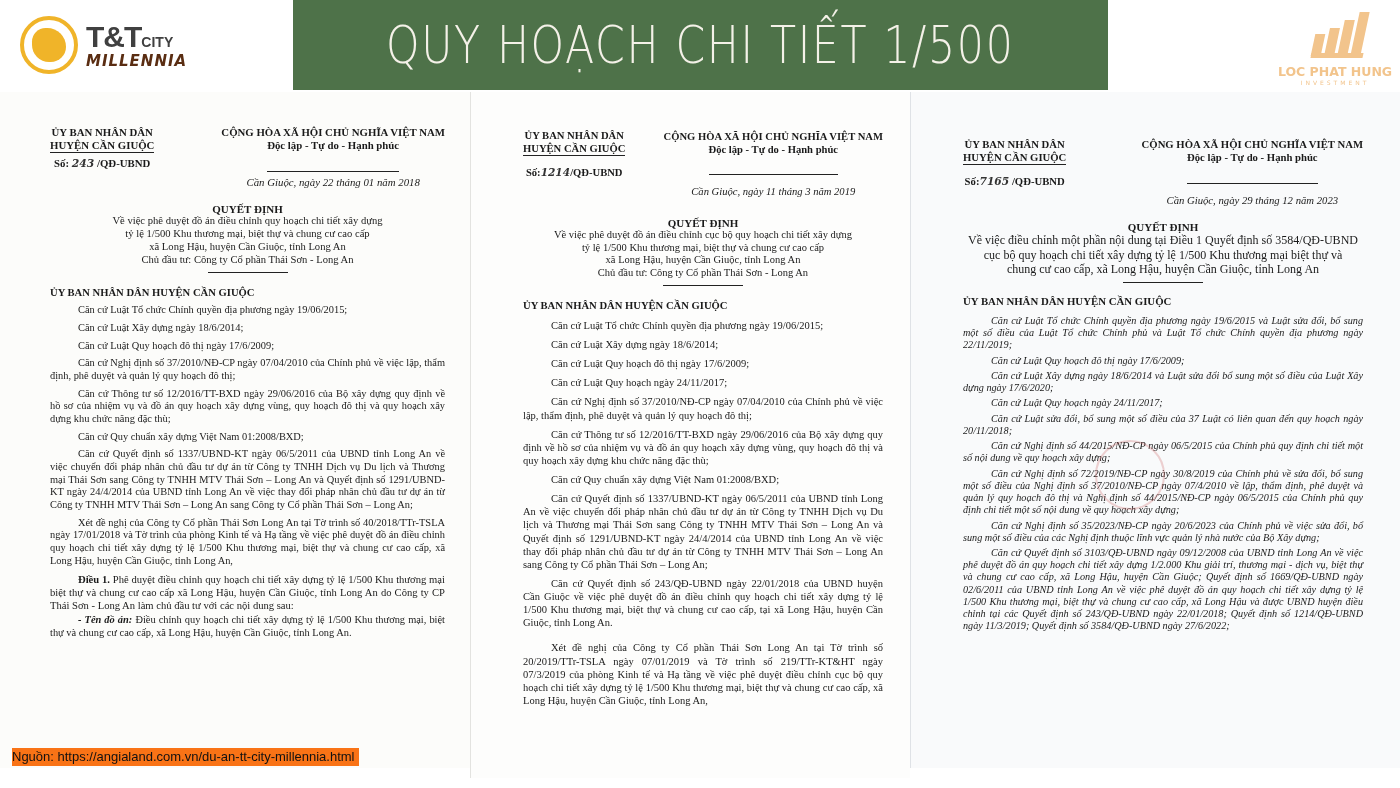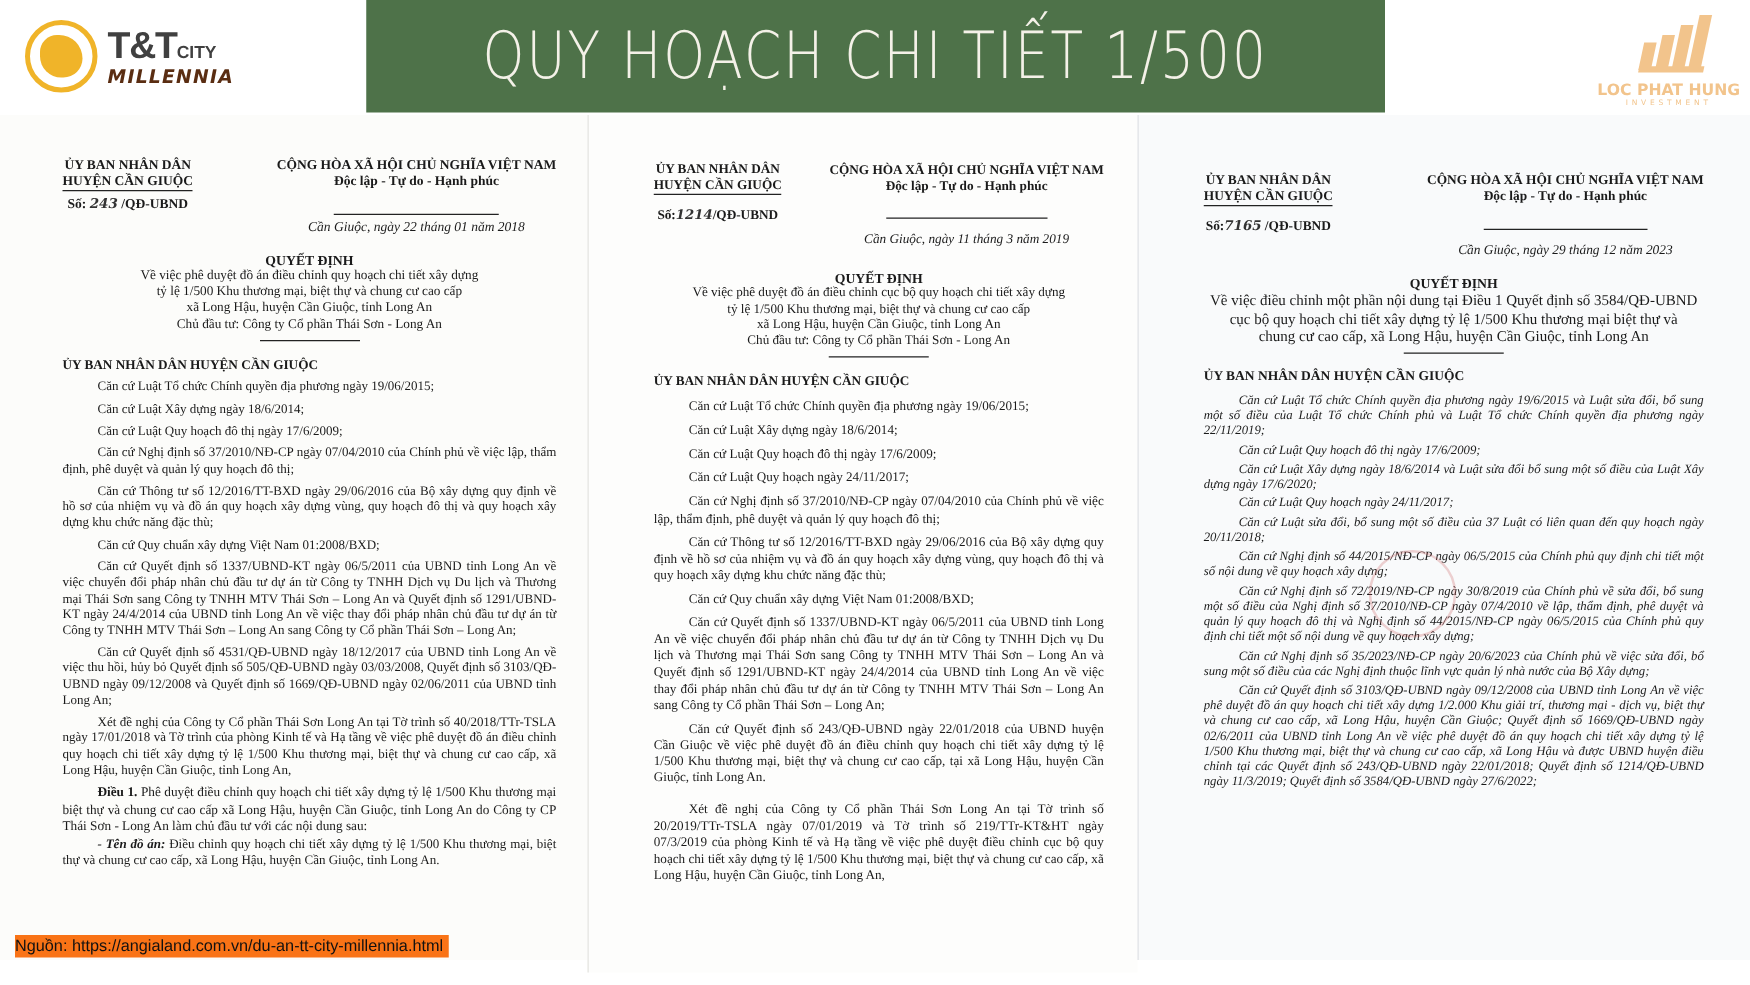--- a/index.html
+++ b/index.html
@@ -133,21 +133,20 @@
     </div>
     <div class="rule"></div>
     <div class="authority">ỦY BAN NHÂN DÂN HUYỆN CẦN GIUỘC</div>
     <p class="para">Căn cứ Luật Tổ chức Chính quyền địa phương ngày 19/06/2015;</p>
     <p class="para">Căn cứ Luật Xây dựng ngày 18/6/2014;</p>
     <p class="para">Căn cứ Luật Quy hoạch đô thị ngày 17/6/2009;</p>
     <p class="para">Căn cứ Nghị định số 37/2010/NĐ-CP ngày 07/04/2010 của Chính phủ về việc lập, thẩm định, phê duyệt và quản lý quy hoạch đô thị;</p>
     <p class="para">Căn cứ Thông tư số 12/2016/TT-BXD ngày 29/06/2016 của Bộ xây dựng quy định về hồ sơ của nhiệm vụ và đồ án quy hoạch xây dựng vùng, quy hoạch đô thị và quy hoạch xây dựng khu chức năng đặc thù;</p>
     <p class="para">Căn cứ Quy chuẩn xây dựng Việt Nam 01:2008/BXD;</p>
     <p class="para">Căn cứ Quyết định số 1337/UBND-KT ngày 06/5/2011 của UBND tỉnh Long An về việc chuyển đổi pháp nhân chủ đầu tư dự án từ Công ty TNHH Dịch vụ Du lịch và Thương mại Thái Sơn sang Công ty TNHH MTV Thái Sơn – Long An và Quyết định số 1291/UBND-KT ngày 24/4/2014 của UBND tỉnh Long An về việc thay đổi pháp nhân chủ đầu tư dự án từ Công ty TNHH MTV Thái Sơn – Long An sang Công ty Cổ phần Thái Sơn – Long An;</p>
-    <p class="para">Căn cứ Quyết định số 4531/QĐ-UBND ngày 18/12/2017 của UBND tỉnh Long An về việc thu hồi, hủy bỏ Quyết định số 505/QĐ-UBND ngày 03/03/2008, Quyết định số 3103/QĐ-UBND ngày 09/12/2008 và Quyết định số 1669/QĐ-UBND ngày 02/06/2011 của UBND tỉnh Long An;</p>
     <p class="para">Xét đề nghị của Công ty Cổ phần Thái Sơn Long An tại Tờ trình số 40/2018/TTr-TSLA ngày 17/01/2018 và Tờ trình của phòng Kinh tế và Hạ tầng về việc phê duyệt đồ án điều chỉnh quy hoạch chi tiết xây dựng tỷ lệ 1/500 Khu thương mại, biệt thự và chung cư cao cấp, xã Long Hậu, huyện Cần Giuộc, tỉnh Long An,</p>
     <p class="dieu"><b>Điều 1.</b> <span>Phê duyệt điều chỉnh quy hoạch chi tiết xây dựng tỷ lệ 1/500 Khu thương mại biệt thự và chung cư cao cấp xã Long Hậu, huyện Cần Giuộc, tỉnh Long An do Công ty CP Thái Sơn - Long An làm chủ đầu tư với các nội dung sau:</span></p>
     <p class="dash"><i><b>- Tên đồ án:</b></i> <span>Điều chỉnh quy hoạch chi tiết xây dựng tỷ lệ 1/500 Khu thương mại, biệt thự và chung cư cao cấp, xã Long Hậu, huyện Cần Giuộc, tỉnh Long An.</span></p>
   </div>
 </div>
 
 <div class="doc doc-2">
   <div class="inner">
     <div class="doc-header">
       <div class="org">

